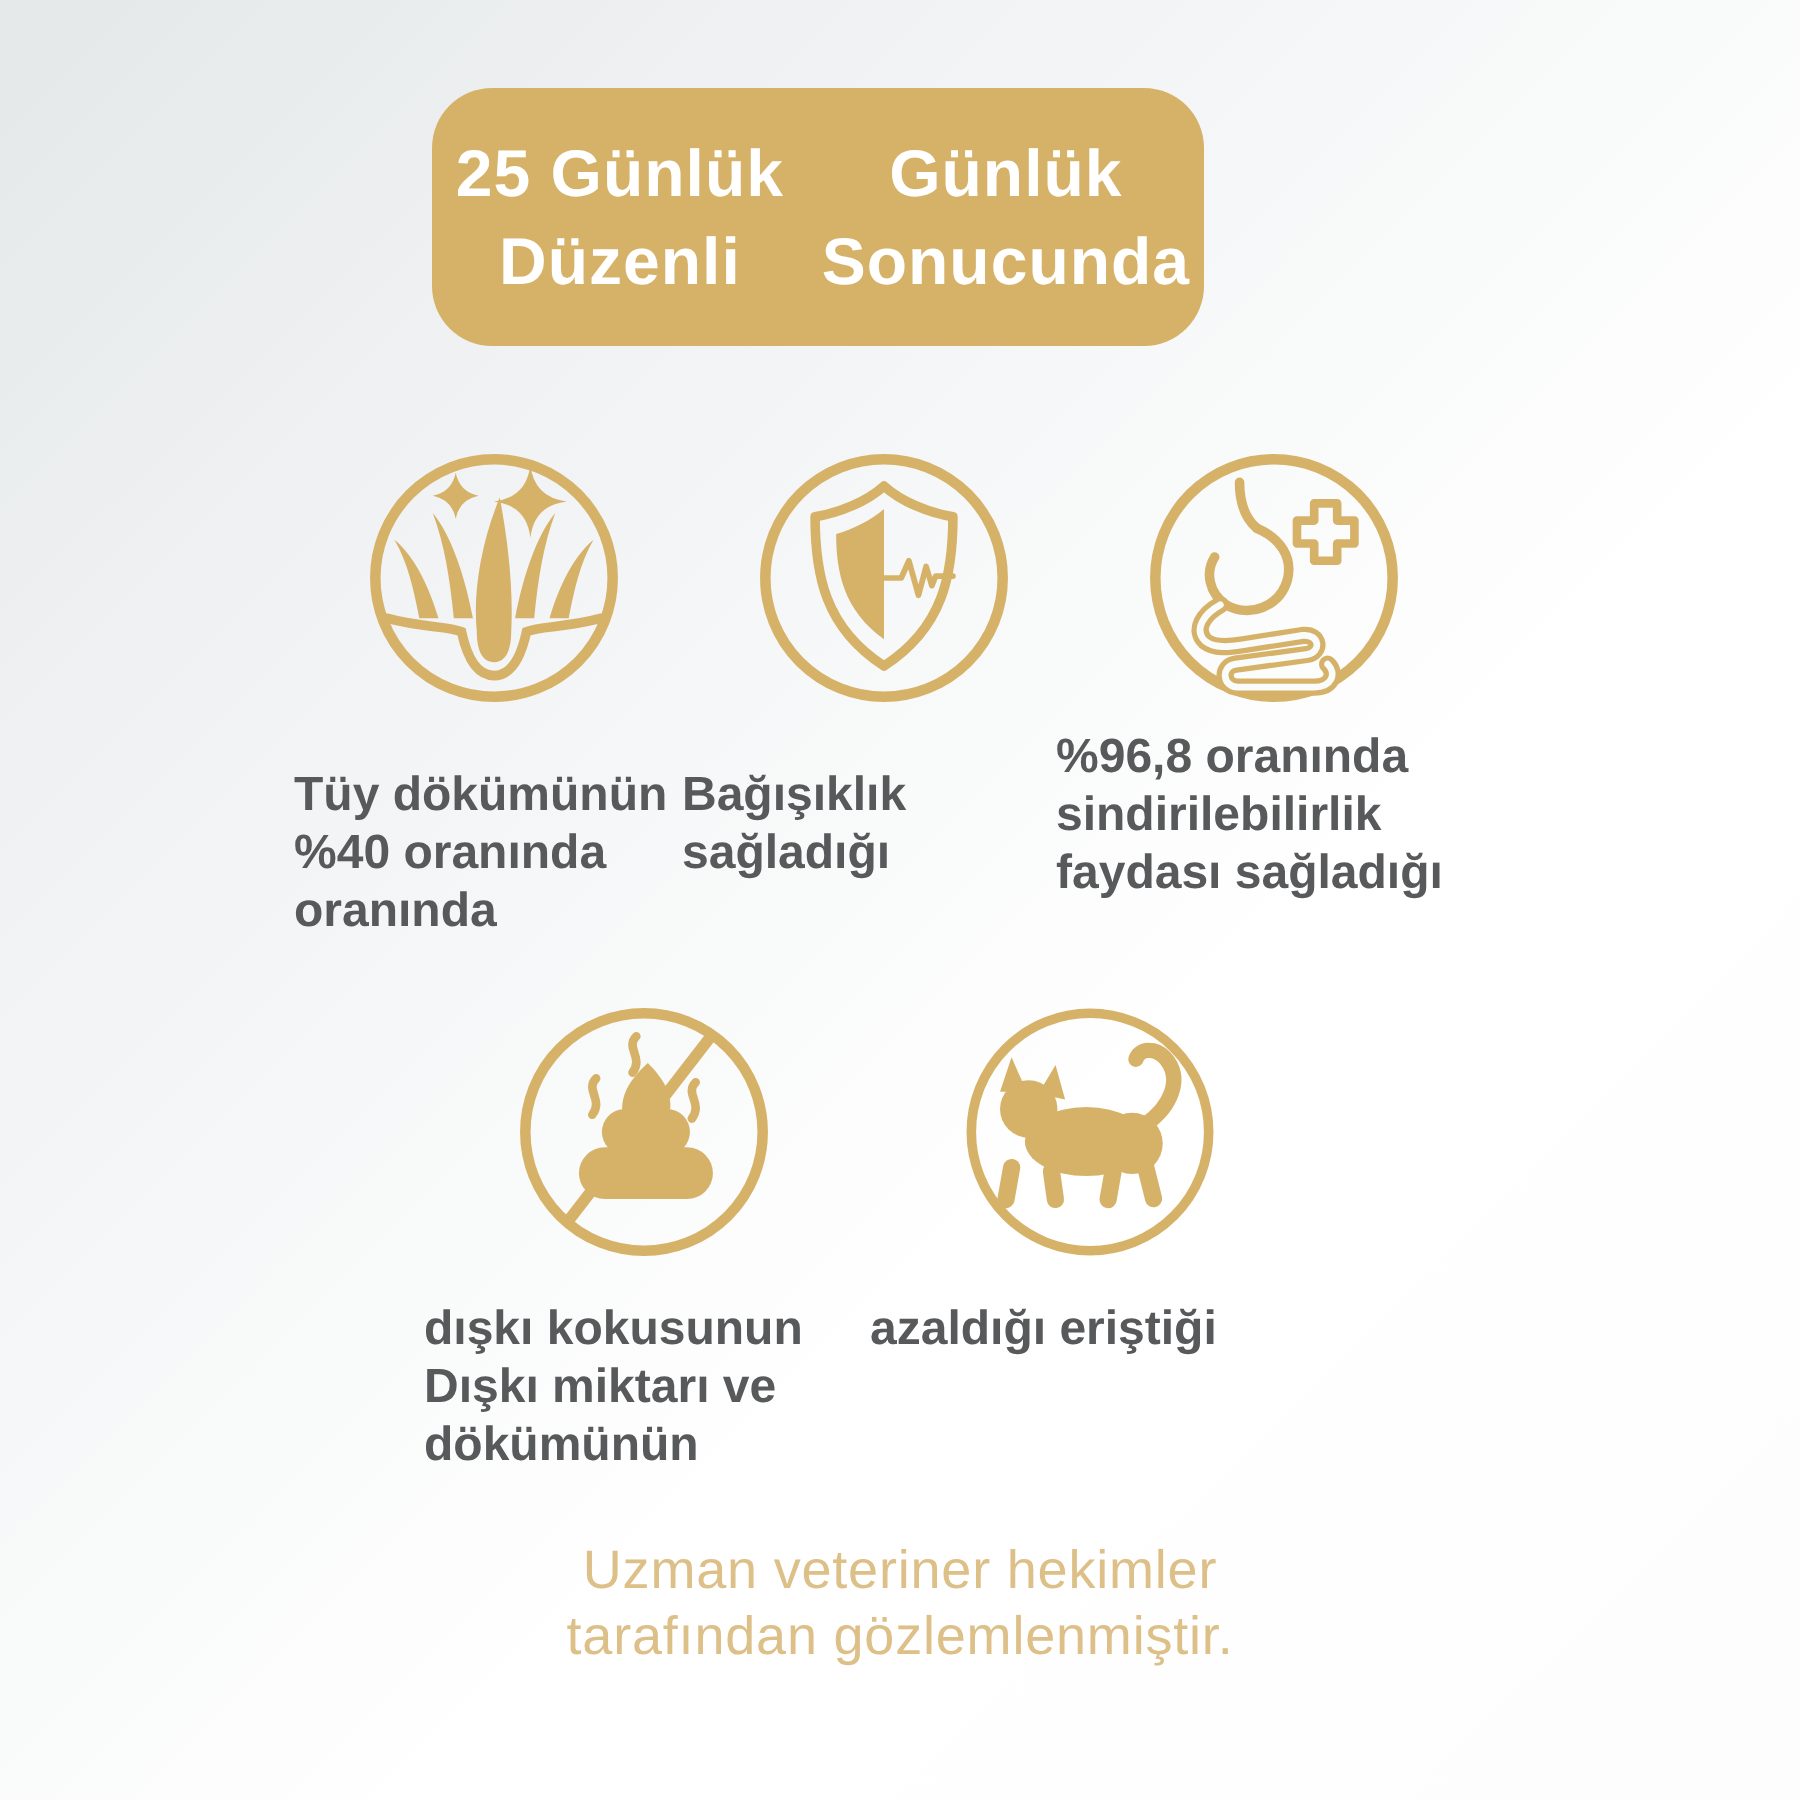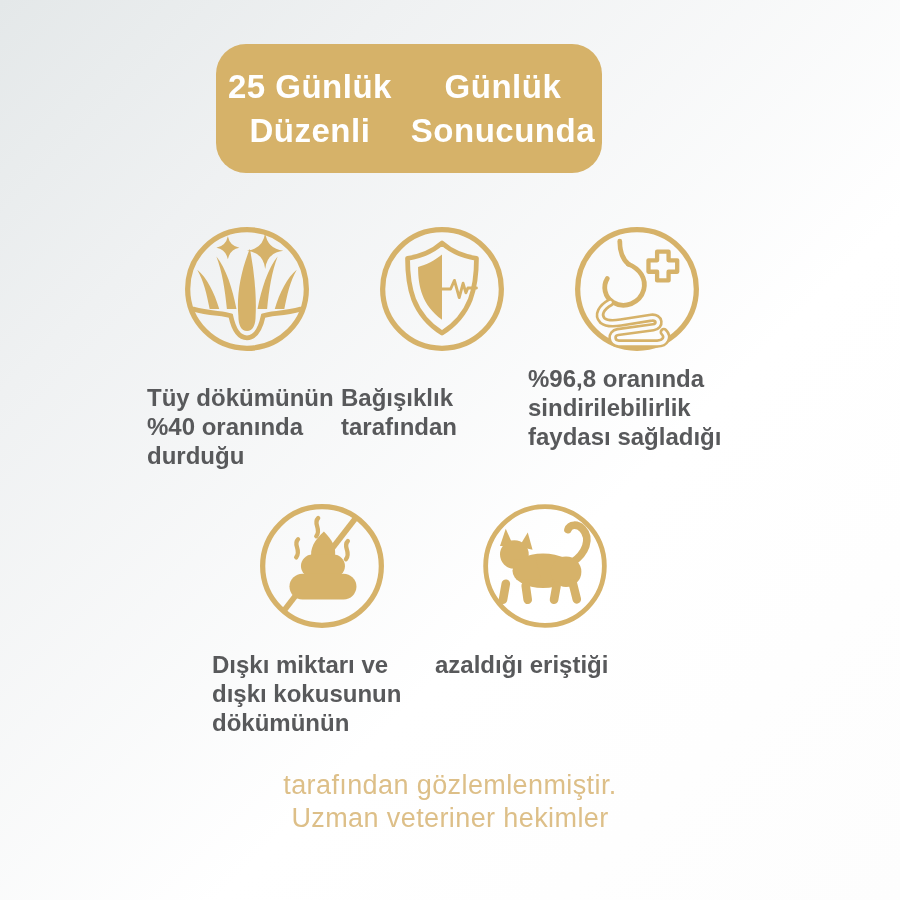--- a/index.html
+++ b/index.html
@@ -75,25 +75,25 @@
       <path d="M61,44 C73,49 80,59 77,71 C73,85 57,91 45,84 C36,78 34,67 39,59" stroke="#d6b269" stroke-width="5" stroke-linecap="round"></path>
       <path d="M42,84 C33,89 28,97 34,103 C39,107 47,106 53,105 L85,100 C94,99 95,109 87,110 L50,115 C42,116 43,127 51,127 L91,127 C100,127 103,120 98,115" stroke="#d6b269" stroke-width="9" stroke-linecap="round" stroke-linejoin="round"></path>
       <path d="M42,84 C33,89 28,97 34,103 C39,107 47,106 53,105 L85,100 C94,99 95,109 87,110 L50,115 C42,116 43,127 51,127 L91,127 C100,127 103,120 98,115" stroke="#fafbfb" stroke-width="3.5" stroke-linecap="round" stroke-linejoin="round"></path>
       <path d="M91,31 h12 v9 h9 v12 h-9 v9 h-12 v-9 h-9 v-12 h9 Z" stroke="#d6b269" stroke-width="4.5" stroke-linejoin="round"></path>
     </svg>
   </div>
 
   <div class="cap" style="left:147px;top:383px;width:200px;">
     <div>Tüy dökümünün</div>
     <div>%40 oranında</div>
-    <div>durduğu</div>
+    <div>oranında</div>
   </div>
   <div class="cap" style="left:341px;top:383px;width:200px;">
     <div>Bağışıklık</div>
-    <div>tarafından</div>
+    <div>sağladığı</div>
   </div>
   <div class="cap" style="left:528px;top:364px;width:216px;">
     <div>%96,8 oranında</div>
     <div>sindirilebilirlik</div>
     <div>faydası sağladığı</div>
   </div>
 
   <div class="icon" style="left:255px;top:499px;">
     <svg width="134" height="134" viewBox="0 0 140 140" fill="none">
       <circle cx="70" cy="70" r="62" stroke="#d6b269" stroke-width="5.5"></circle>
@@ -118,26 +118,26 @@
       <polygon points="29,31 37,49 23,49" fill="#d6b269"></polygon>
       <polygon points="52,35 43,50 57,53" fill="#d6b269"></polygon>
       <rect x="25" y="84" width="9" height="26" rx="4.5" fill="#d6b269" transform="rotate(10 29 86)"></rect>
       <rect x="45" y="86" width="9" height="24" rx="4.5" fill="#d6b269" transform="rotate(-8 49 88)"></rect>
       <rect x="78" y="86" width="9" height="24" rx="4.5" fill="#d6b269" transform="rotate(10 82 88)"></rect>
       <rect x="94" y="84" width="9" height="26" rx="4.5" fill="#d6b269" transform="rotate(-14 98 86)"></rect>
     </svg>
   </div>
 
   <div class="cap" style="left:212px;top:650px;width:220px;">
+    <div>dışkı kokusunun</div>
     <div>Dışkı miktarı ve</div>
-    <div>dışkı kokusunun</div>
     <div>dökümünün</div>
   </div>
   <div class="cap" style="left:435px;top:650px;width:220px;">
     <div>azaldığı eriştiği</div>
   </div>
 
   <div class="footer">
+    <div>Uzman veteriner hekimler</div>
     <div>tarafından gözlemlenmiştir.</div>
-    <div>Uzman veteriner hekimler</div>
   </div>
 
 </div>
 
 </body></html>

